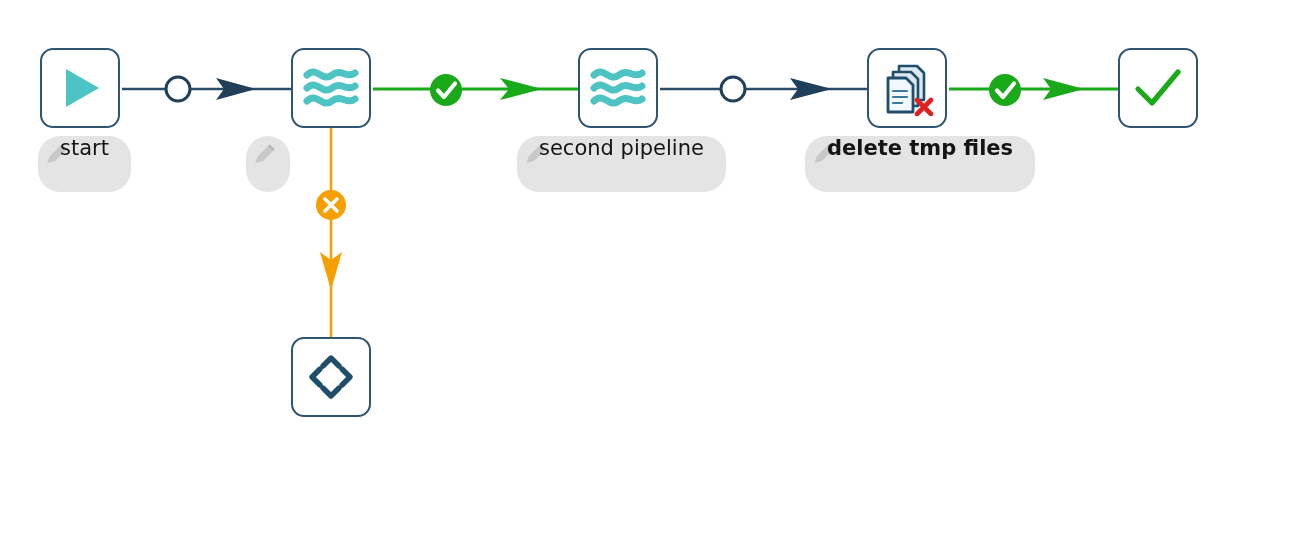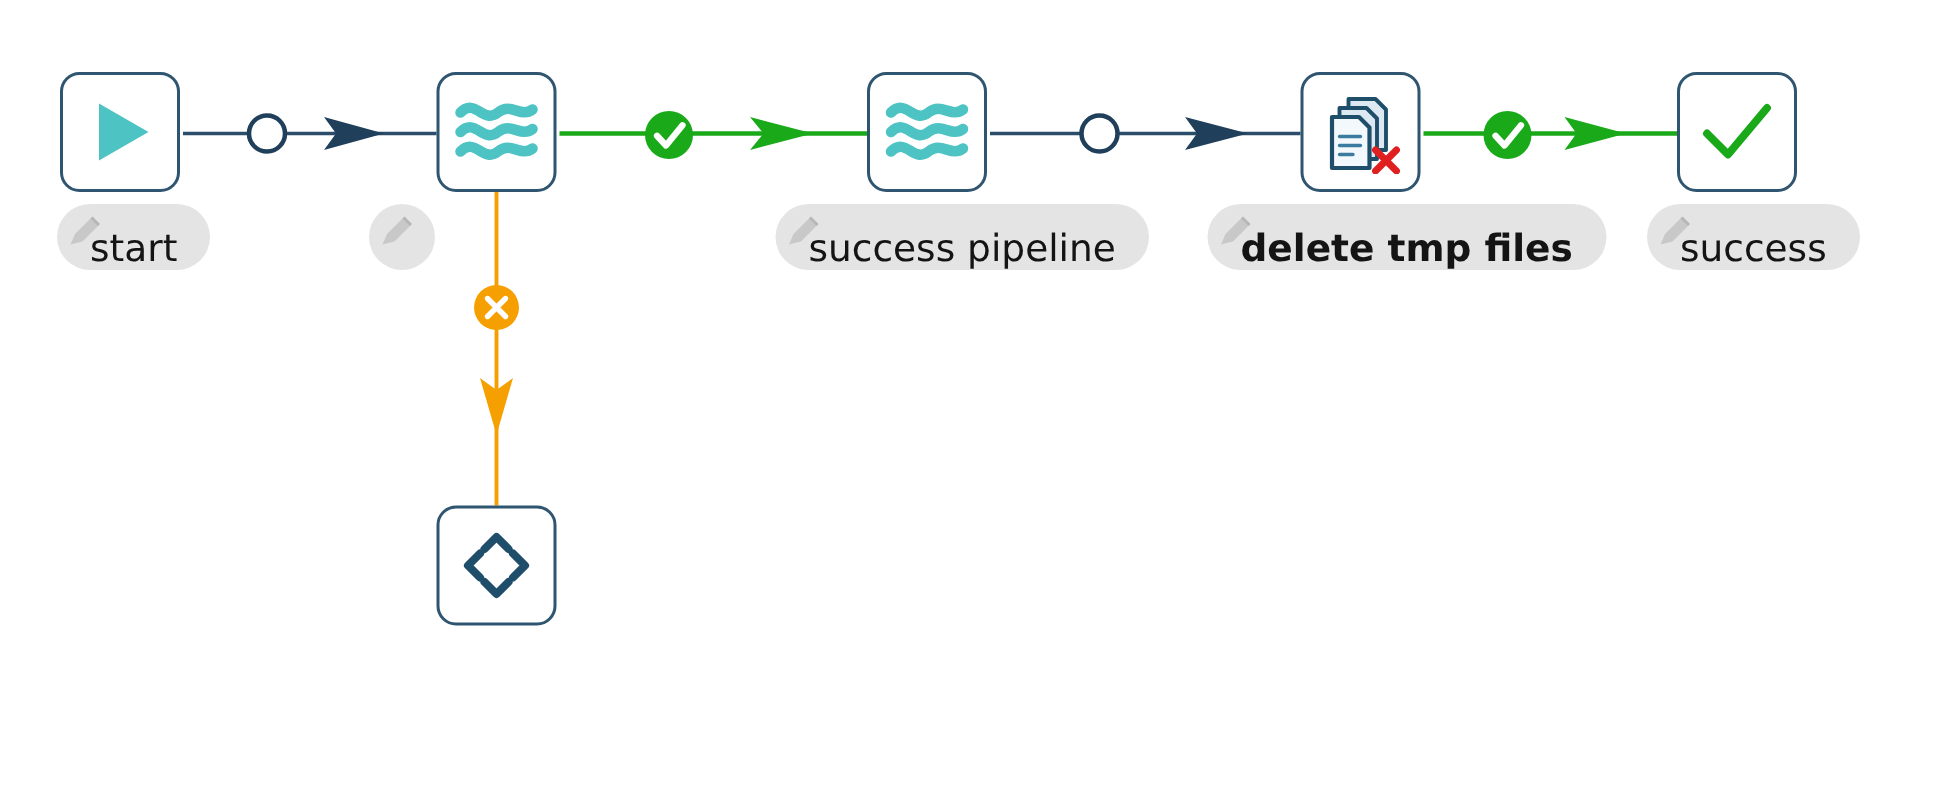--- a/index.html
+++ b/index.html
@@ -34,29 +34,29 @@
     border-radius: 13px;
     display: flex;
     align-items: center;
     justify-content: center;
     z-index: 3;
   }
   .node svg { display: block; }
 
   .label {
     position: absolute;
-    height: 44px;
+    height: 56px;
     box-sizing: border-box;
     background: #e4e4e4;
     border-radius: 22px;
     display: flex;
-    align-items: flex-end;
+    align-items: flex-start;
     justify-content: center;
     padding: 0 22px;
-    font-size: 25px;
+    font-size: 21px;
     color: #141414;
     white-space: nowrap;
     z-index: 4;
   }
   .label .pencil {
     position: absolute;
     left: 6px;
     top: 5px;
     width: 26px;
     height: 26px;
@@ -197,33 +197,26 @@
       <path d="M3 22 L6 15 L17 4 L22 9 L11 20 Z" fill="#c6c6c6"></path>
       <path d="M17 4 L22 9" stroke="#b3b3b3" stroke-width="2"></path>
     </svg>
   </div>
 
   <div class="label" style="left:517px; top:136px;">
     <svg class="pencil" viewBox="0 0 26 26">
       <path d="M3 22 L6 15 L17 4 L22 9 L11 20 Z" fill="#c6c6c6"></path>
       <path d="M17 4 L22 9" stroke="#b3b3b3" stroke-width="2"></path>
     </svg>
-    <span class="ltext">success pipeline</span>
+    <span class="ltext">second pipeline</span>
   </div>
 
   <div class="label" style="left:805px; top:136px;font-weight:bold;">
     <svg class="pencil" viewBox="0 0 26 26">
       <path d="M3 22 L6 15 L17 4 L22 9 L11 20 Z" fill="#c6c6c6"></path>
       <path d="M17 4 L22 9" stroke="#b3b3b3" stroke-width="2"></path>
     </svg>
     <span class="ltext">delete tmp files</span>
   </div>
 
-  <div class="label" style="left:1098px; top:136px;">
-    <svg class="pencil" viewBox="0 0 26 26">
-      <path d="M3 22 L6 15 L17 4 L22 9 L11 20 Z" fill="#c6c6c6"></path>
-      <path d="M17 4 L22 9" stroke="#b3b3b3" stroke-width="2"></path>
-    </svg>
-    <span class="ltext">success</span>
-  </div>
 
 
 </div>
 
 </body></html>

